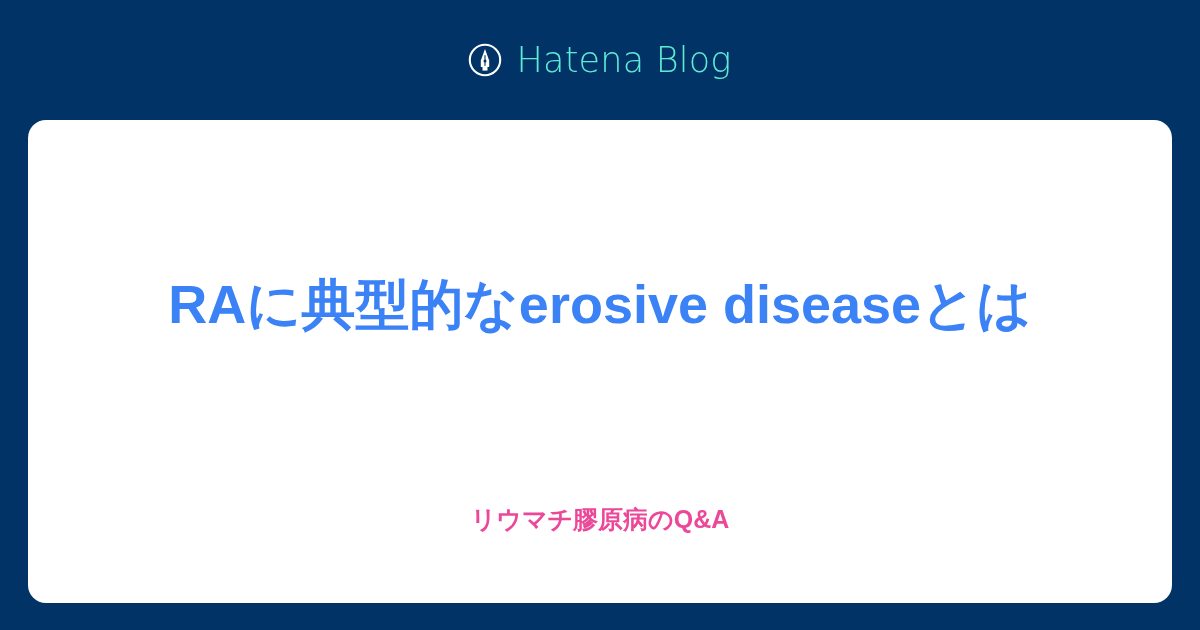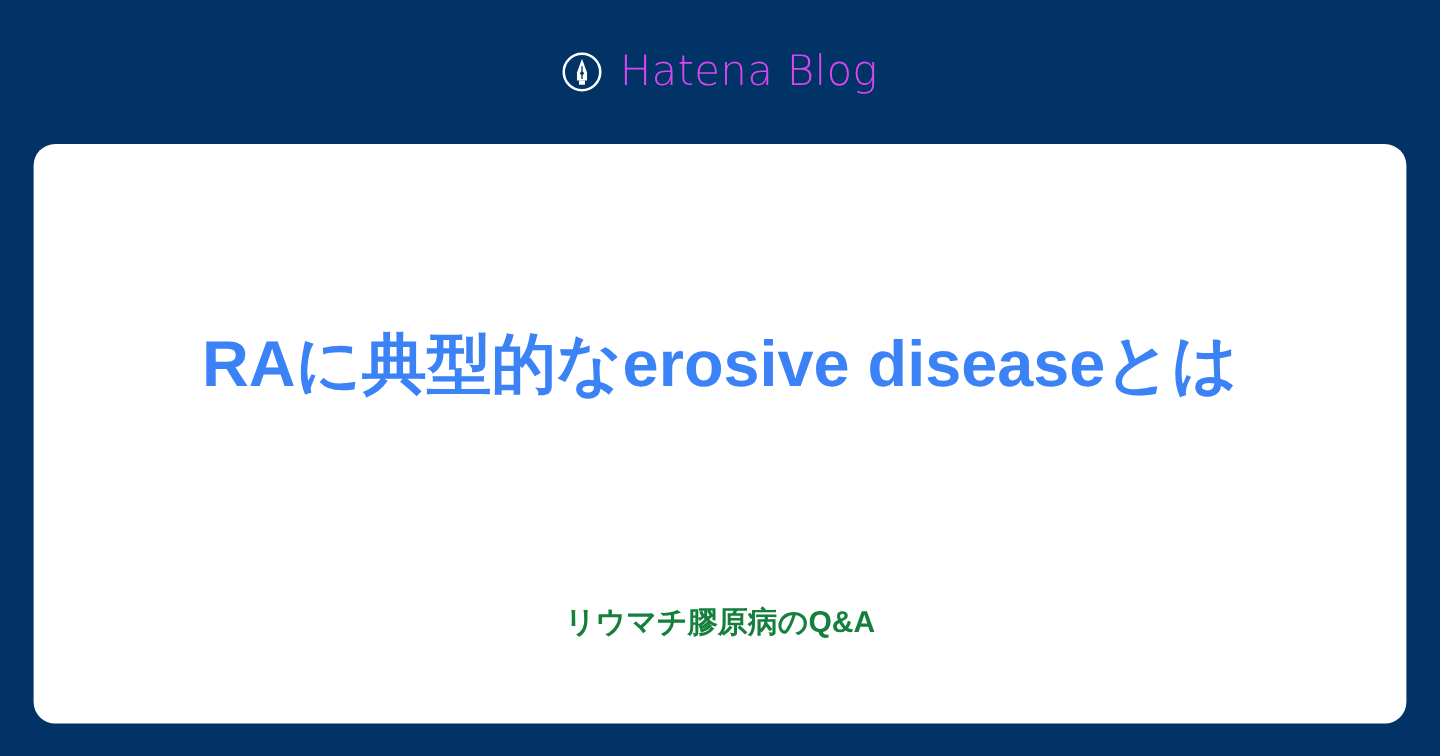--- a/index.html
+++ b/index.html
@@ -37,21 +37,21 @@
   }
 
   .brand-logo {
     width: 34px;
     height: 34px;
     flex: 0 0 auto;
     display: block;
   }
 
   .brand-name {
-    color: #d946ef;
+    color: #5eead4;
     font-size: 35px;
     line-height: 1;
     font-weight: 300;
     letter-spacing: 0.2px;
     white-space: nowrap;
     font-family: "DejaVu Sans", "Liberation Sans", sans-serif;
   }
 
   
   .entry-card {
@@ -87,21 +87,21 @@
 
   .entry-blogname {
     position: absolute;
     left: 0;
     right: 0;
     top: 383px;
     margin: 0;
     padding: 0 70px;
     box-sizing: border-box;
     text-align: center;
-    color: #15803d;
+    color: #ec4899;
     font-size: 25px;
     line-height: 1.3;
     font-weight: 700;
     letter-spacing: 0px;
   }
 </style>
 </head>
 <body>
 
 <div class="og-canvas">

